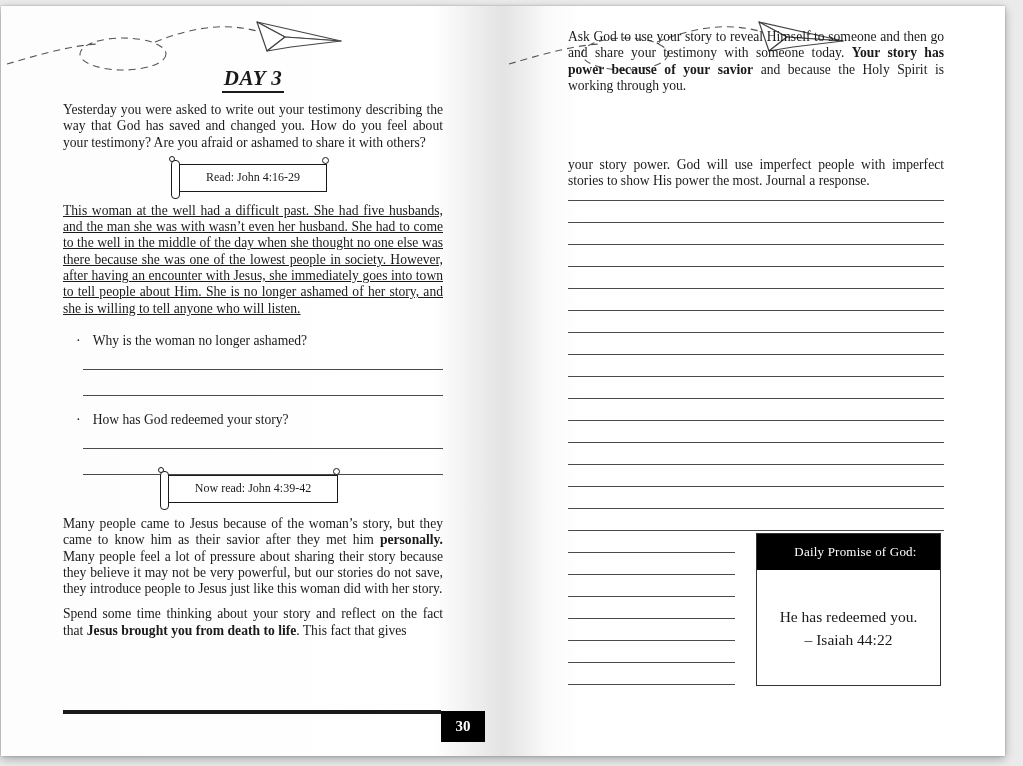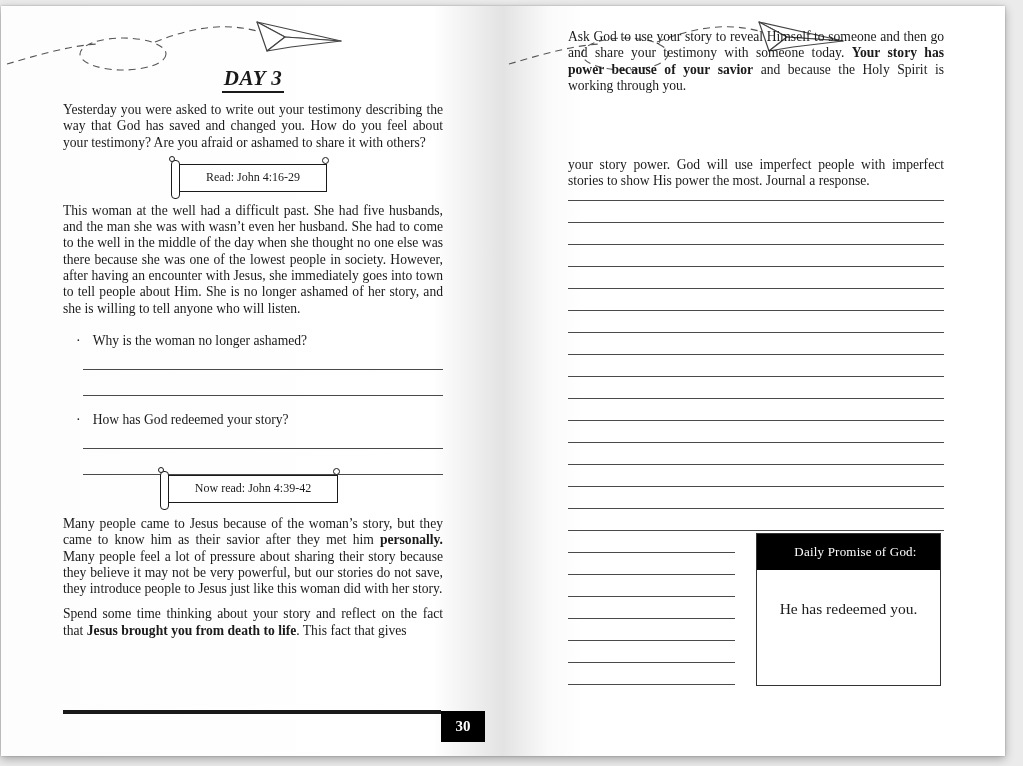--- a/index.html
+++ b/index.html
@@ -28,21 +28,21 @@
     margin-top:60px; text-align:center;
     font-size:21px; font-weight:bold; font-style:italic;
     letter-spacing:0.5px;
   }
   .day-heading span { border-bottom:2.5px solid #1a1a1a; padding:0 2px 1px; }
 
   p.body {
     font-size:13.6px; line-height:16.3px; text-align:justify;
   }
   .p1 { margin-top:11px; }
-  .p2 { margin-top:11px; }
+  .p2 { margin-top:11px;text-decoration:underline; }
   .p3 { margin-top:13px; line-height:21.8px; }
   .p4 { margin-top:9px; line-height:17px; }
   .rp1 { margin-top:63px; line-height:16.8px; }
   .rp2 { margin-top:23px; line-height:15.9px; }
 
   .banner-wrap { text-align:center; }
   .bw1 { margin-top:13px; }
   .bw2 { margin-top:0; }
   .banner {
     position:relative; display:inline-block; background:#fff;
@@ -92,21 +92,21 @@
   .promise-box {
     position:absolute; left:253px; top:527px; width:185px; height:153px;
     background:#fff; border:1.5px solid #333;
   }
   .promise-header {
     height:36px; background:#000; color:#fff;
     font-size:13px; font-weight:normal;
     display:flex; align-items:center; justify-content:center;
     padding-left:14px; letter-spacing:0.2px;
   }
-  .promise-body { text-align:center; margin-top:27px; font-size:15.5px; line-height:23px; }
+  .promise-body { text-align:center; margin-top:35px; font-size:15.5px; line-height:23px; }
 </style>
 </head>
 <body>
 
 <div class="spread">
 
   <div class="page left">
 
     <svg class="plane-deco" viewBox="0 0 345 58" fill="none" stroke="#555" stroke-width="1.1">
       <path d="M2,50 C30,42 62,32 92,30" stroke-dasharray="7 5"></path>
@@ -222,17 +222,18 @@
           <div class="jline"></div>
           <div class="jline"></div>
           <div class="jline"></div>
         </div>
     </div>
 
     <div class="promise-box">
       <div class="promise-header">Daily Promise of God:</div>
       <div class="promise-body">
         <div>He has redeemed you.</div>
+        <div>– Isaiah 44:22</div>
       </div>
     </div>
   </div>
 
 </div>
 
 </body></html>

